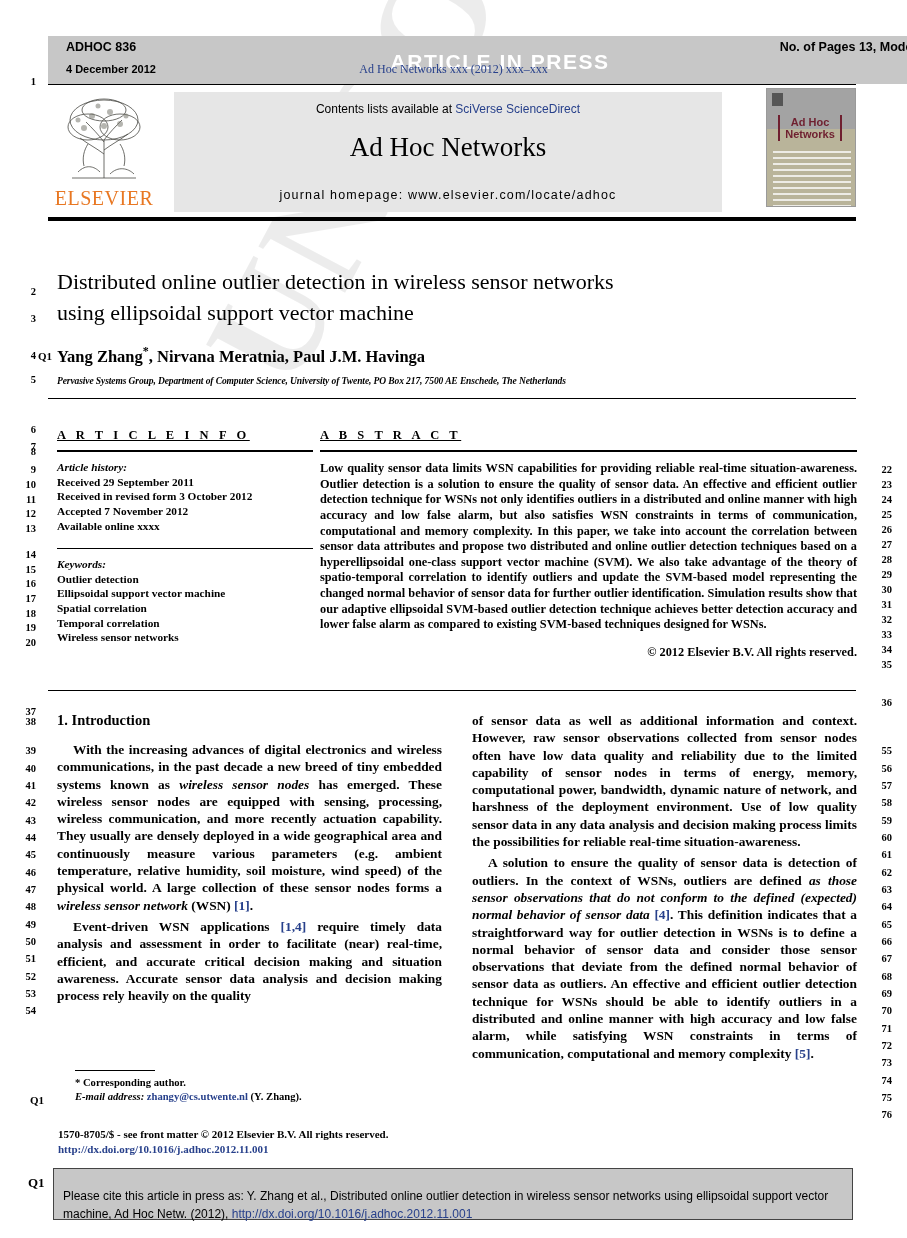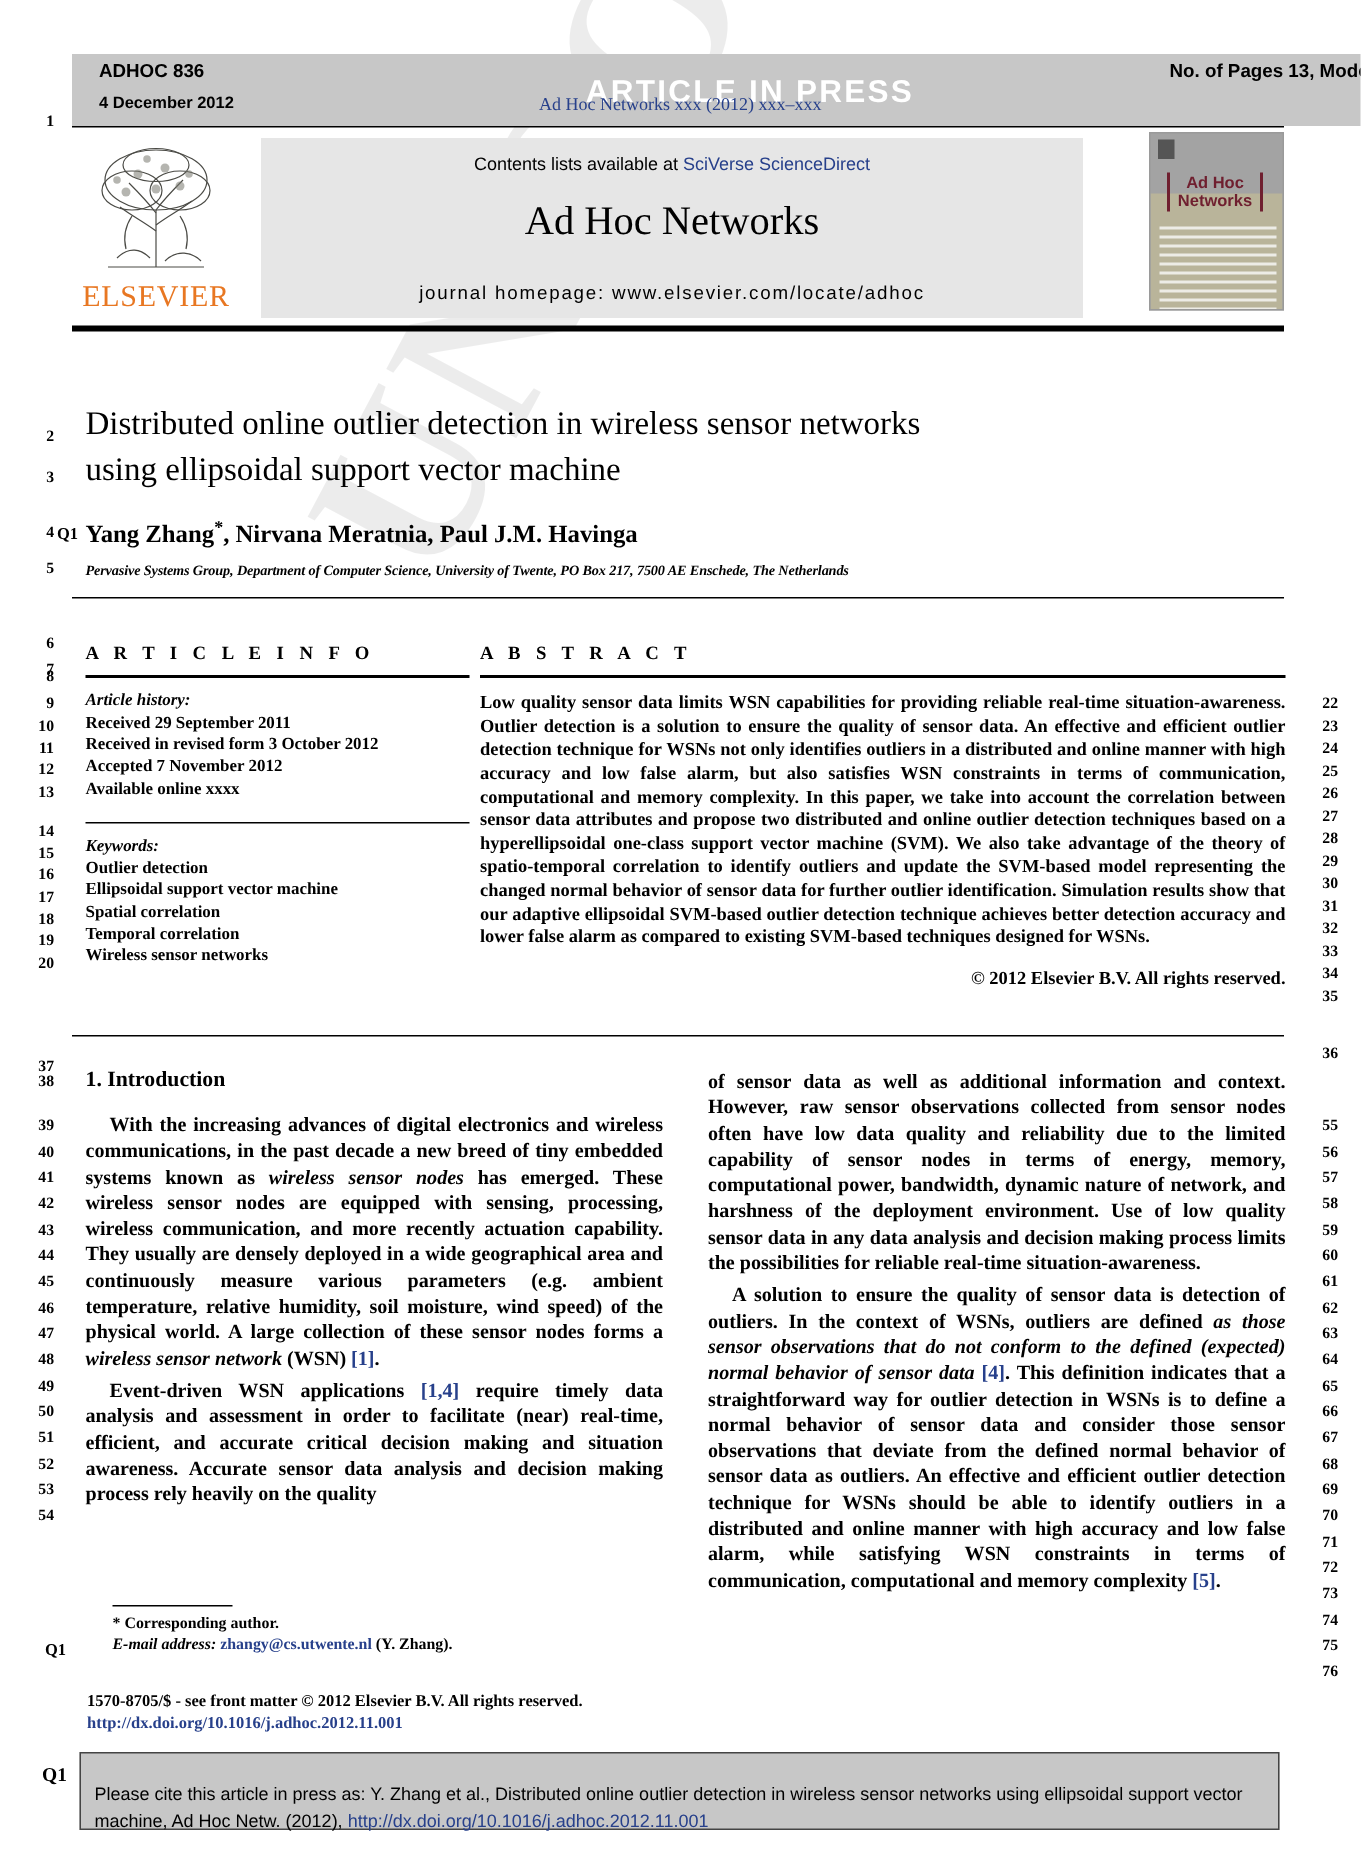--- a/index.html
+++ b/index.html
@@ -182,21 +182,21 @@
   }
   #titlerule {
     position: absolute; left: 48px; top: 398px; width: 808px;
     border-top: 1.2px solid #000;
   }
 
   
   #infoabs { position: absolute; left: 57px; top: 428px; width: 800px; }
   .sechead {
     font-family: "Liberation Serif", serif;
-    font-size: 12.5px; font-weight: 700; letter-spacing: 3.6px;
+    font-size: 12.5px; font-weight: 700; letter-spacing: 3.6px; text-decoration: underline;
   }
   #infocol { position: absolute; left: 0; top: 0; width: 256px; }
   #abscol  { position: absolute; left: 263px; top: 0; width: 537px; }
   .medrule  { height: 2.2px; background:#000; margin-top: 7px; }
 
   .histblock, .kwblock {
     font-family: "Liberation Serif", serif;
     font-size: 11.3px; font-weight: 700; line-height: 14.6px;
   }
   .histblock { margin-top: 8px; }

